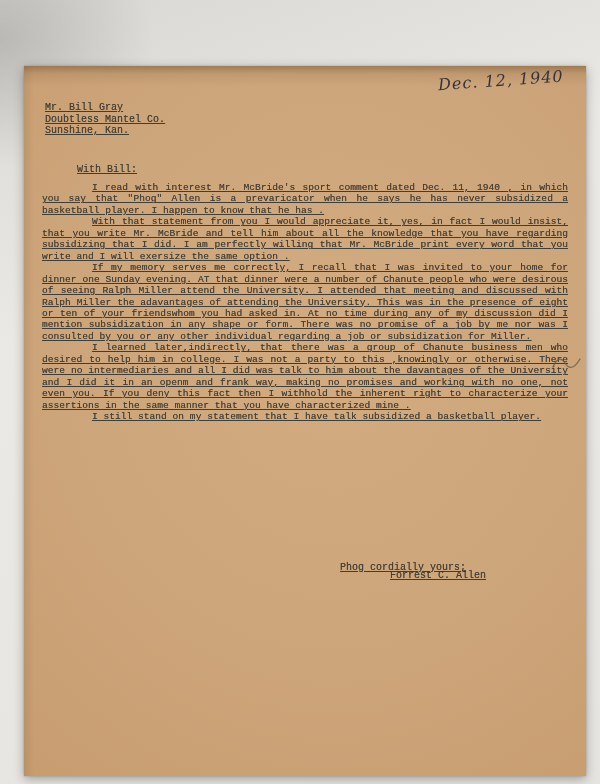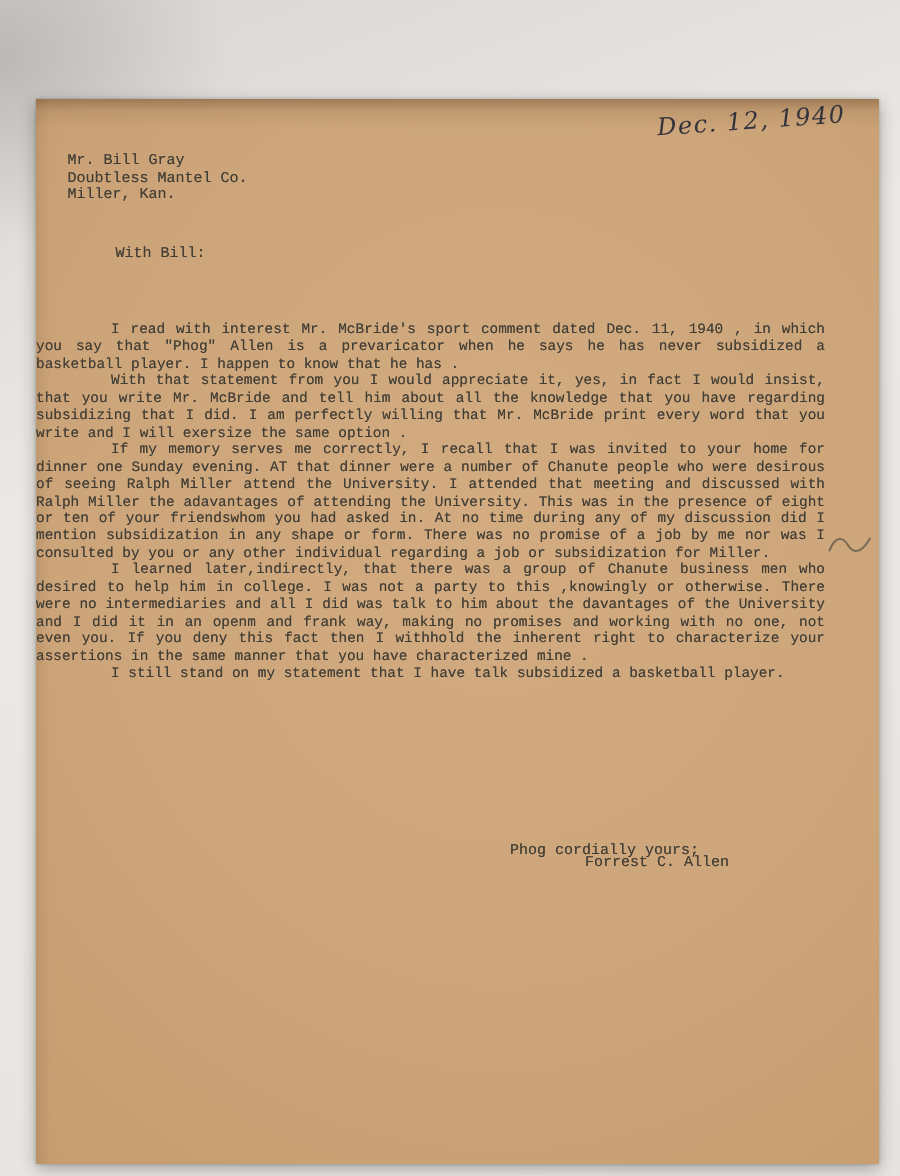--- a/index.html
+++ b/index.html
@@ -30,20 +30,21 @@
       linear-gradient(to bottom, rgba(74,48,22,0.35) 0px, rgba(74,48,22,0.10) 8px, rgba(0,0,0,0) 20px),
       linear-gradient(to right, rgba(74,48,22,0.10) 0px, rgba(0,0,0,0) 10px),
       radial-gradient(90% 80% at 55% 40%, #d2ab80 0%, #cda57a 55%, #c69c6f 100%);
     box-shadow: 0 3px 10px rgba(40,35,28,0.35), 0 0 2px rgba(40,35,28,0.25);
   }
 
   .typed {
     font-family: "Liberation Mono", "DejaVu Sans Mono", monospace;
     color: #413e36;
     text-shadow: 0 0 0.4px rgba(50,45,38,0.6);
+    text-decoration: underline;
   }
 
   .handwritten-date {
     position: absolute;
     left: 414px;
     top: 4px;
     width: 150px;
     font-family: "DejaVu Serif", serif;
     font-style: italic;
     font-size: 16px;
@@ -65,27 +66,26 @@
   .salutation {
     position: absolute;
     left: 53px;
     top: 98px;
     font-size: 10px;
     white-space: nowrap;
   }
 
   .letter-body {
     position: absolute;
-    left: 0;
+    left: 18px;
     top: 116px;
     width: 526px;
     font-size: 9.6px;
     line-height: 11.45px;
     text-align: justify;
-    margin-top: 32px;
   }
   .letter-body p {
     margin: 0;
     text-indent: 50px;
   }
 
   .closing {
     position: absolute;
     left: 316px;
     top: 496px;
@@ -115,21 +115,21 @@
 
 <div class="scan-bg">
 
   <div class="paper">
 
     <div class="handwritten-date">Dec. 12, 1940</div>
 
     <div class="recipient typed">
       <div>Mr. Bill Gray</div>
       <div>Doubtless Mantel Co.</div>
-      <div>Miller, Kan.</div>
+      <div>Sunshine, Kan.</div>
     </div>
 
     <div class="salutation typed">With Bill:</div>
 
     <div class="letter-body typed">
       <p>I read with interest Mr. McBride's sport comment dated Dec. 11, 1940 , in which you say that "Phog" Allen is a prevaricator when he says he has never subsidized a basketball player. I happen to know that he has .</p>
       <p>With that statement from you I would appreciate it, yes, in fact I would insist, that you write Mr. McBride and tell him about all the knowledge that you have regarding subsidizing that I did. I am perfectly willing that Mr. McBride print every word that you write and I will exersize the same option .</p>
       <p>If my memory serves me correctly, I recall that I was invited to your home for dinner one Sunday evening. AT that dinner were a number of Chanute people who were desirous of seeing Ralph Miller attend the University. I attended that meeting and discussed with Ralph Miller the adavantages of attending the University. This was in the presence of eight or ten of your friendswhom you had asked in. At no time during any of my discussion did I mention subsidization in any shape or form. There was no promise of a job by me nor was I consulted by you or any other individual regarding a job or subsidization for Miller.</p>
       <p>I learned later,indirectly, that there was a group of Chanute business men who desired to help him in college. I was not a party to this ,knowingly or otherwise. There were no intermediaries and all I did was talk to him about the davantages of the University and I did it in an openm and frank way, making no promises and working with no one, not even you. If you deny this fact then I withhold the inherent right to characterize your assertions in the same manner that you have characterized mine .</p>
       <p>I still stand on my statement that I have talk subsidized a basketball player.</p>

